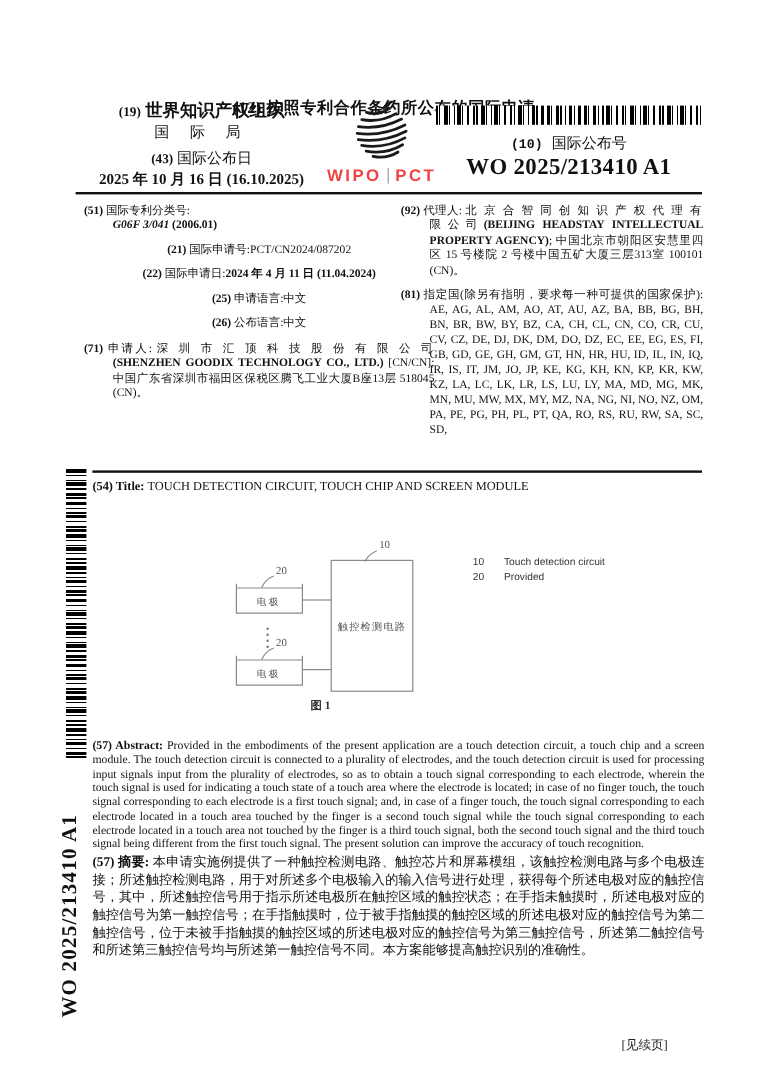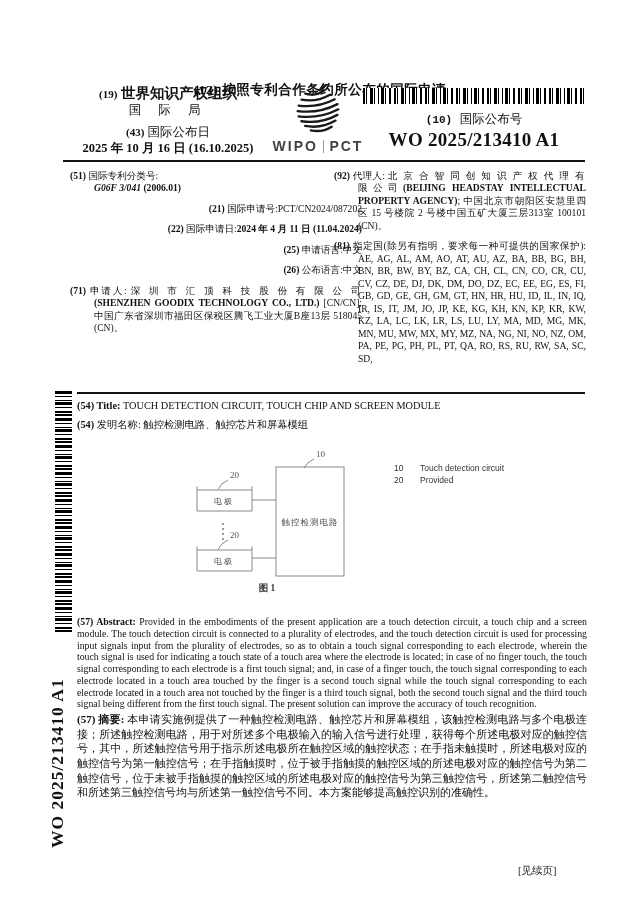--- a/index.html
+++ b/index.html
@@ -17,39 +17,39 @@
   .hdr-left{position:absolute;left:60px;top:84px;width:216px;text-align:center;line-height:1.25;}
   .hdr-left .org{font-size:14.5px;font-weight:600;}
   .hdr-left .org .num{font-size:11px;}
   .hdr-left .bureau{font-size:12.5px;letter-spacing:7px;margin-top:1px;}
   .hdr-left .pubdate-label{font-size:12.5px;margin-top:6px;}
   .hdr-left .pubdate-label .num{font-size:11px;}
   .hdr-left .pubdate-value{font-size:12.5px;font-weight:bold;margin-top:1px;}
   .logo{position:absolute;left:266px;top:84px;width:104px;text-align:center;}
   .logo .swirl{display:block;margin:0 auto;}
   .logo .logotype{font-family:"Liberation Sans","DejaVu Sans",sans-serif;
-    font-size:14px;font-weight:bold;letter-spacing:2px;color:#404040;margin-top:2px;
+    font-size:14px;font-weight:bold;letter-spacing:2px;color:#ef4444;margin-top:2px;
     display:flex;align-items:center;justify-content:center;gap:5px;}
   .logo .logotype .divider{display:inline-block;width:1.5px;height:13px;background:#9a9a9a;}
   .hdr-right{position:absolute;left:363px;top:88px;width:222px;text-align:center;}
   .barcode-top{width:222px;height:16px;
     background:repeating-linear-gradient(90deg,
       #000 0 2px,#fff 2px 3px,#000 3px 4px,#fff 4px 7px,#000 7px 10px,#fff 10px 11px,
       #000 11px 12px,#fff 12px 15px,#000 15px 16px,#fff 16px 18px,#000 18px 21px,
       #fff 21px 22px,#000 22px 23px,#fff 23px 26px,#000 26px 28px,#fff 28px 31px);}
   .pubno-label{font-size:12.5px;margin-top:7px;font-family:Liberation Mono, monospace;}
   .pubno-label .num{font-size:11px;}
   .pubno{font-size:19px;font-weight:bold;margin-top:1px;letter-spacing:.3px;}
   .rule1{position:absolute;left:63px;top:160px;width:522px;height:2px;background:#111;}
   
   .col{position:absolute;top:170px;font-size:9.6px;line-height:1.3;}
   .col-left{left:70px;width:292px;}
   .col-right{left:334px;width:252px;}
   .hang{padding-left:24px;text-indent:-24px;margin:0 0 8px 0;text-align:justify;}
-  .kv{display:flex;justify-content:flex-end;margin:0 0 8px 0;}
+  .kv{display:flex;justify-content:center;margin:0 0 8px 0;}
   .spaced-cn{letter-spacing:1.5px;}
   
   .rule2{position:absolute;left:77px;top:392px;width:508px;height:1.5px;background:#111;}
   .title-block{position:absolute;left:77px;top:400px;width:508px;font-size:10.3px;}
   .title-line{margin-bottom:7px;}
   
   .figure-svg{position:absolute;left:170px;top:440px;}
   .legend{position:absolute;left:394px;top:462px;width:190px;
     font-family:"Liberation Sans","DejaVu Sans",sans-serif;font-size:8.5px;color:#333;line-height:1.45;}
   .legend-row{display:flex;}
@@ -162,23 +162,20 @@
       <span>指定国(除另有指明，要求每一种可提供的国家保护): </span><span>AE, AG, AL, AM, AO, AT, AU, AZ, BA, BB, BG, BH, BN, BR, BW, BY, BZ, CA, CH, CL, CN, CO, CR, CU, CV, CZ, DE, DJ, DK, DM, DO, DZ, EC, EE, EG, ES, FI, GB, GD, GE, GH, GM, GT, HN, HR, HU, ID, IL, IN, IQ, IR, IS, IT, JM, JO, JP, KE, KG, KH, KN, KP, KR, KW, KZ, LA, LC, LK, LR, LS, LU, LY, MA, MD, MG, MK, MN, MU, MW, MX, MY, MZ, NA, NG, NI, NO, NZ, OM, PA, PE, PG, PH, PL, PT, QA, RO, RS, RU, RW, SA, SC, SD,</span>
     </p>
   </div>
 
   <div class="rule2"></div>
 
   <div class="title-block">
     <div class="title-line">
       <span class="num">(54)</span><span class="b"> Title: </span><span>TOUCH DETECTION CIRCUIT, TOUCH CHIP AND SCREEN MODULE</span>
     </div>
-    <div class="title-line">
-      <span class="num">(54)</span><span> 发明名称: </span><span>触控检测电路、触控芯片和屏幕模组</span>
-    </div>
   </div>
 
   <svg class="figure-svg" width="230" height="160" viewBox="0 0 230 160">
     <g stroke="#888" stroke-width="1" fill="none">
 
       <path d="M27 46.5 V71 H82 V46.5"></path>
       <line x1="27" y1="50" x2="82" y2="50"></line>
 
       <path d="M27 106.5 V131 H82 V106.5"></path>
       <line x1="27" y1="110" x2="82" y2="110"></line>

